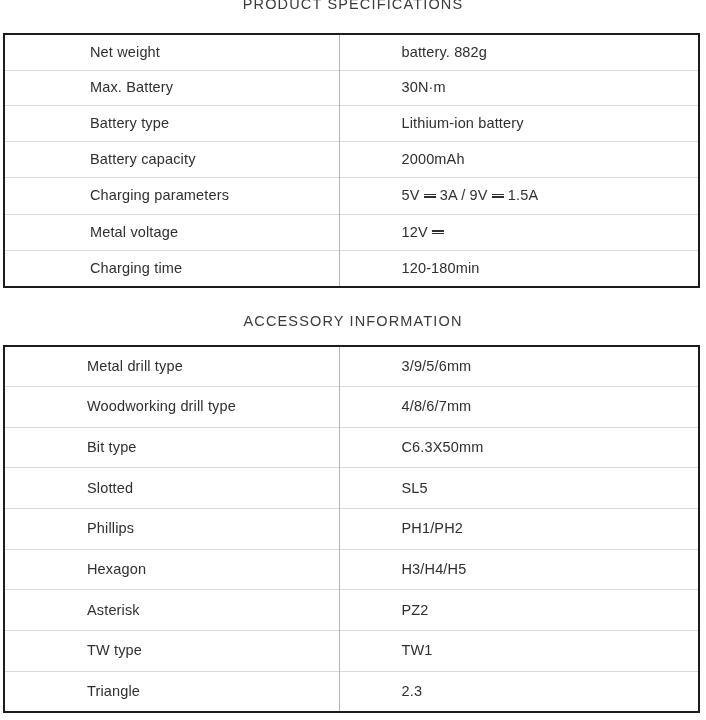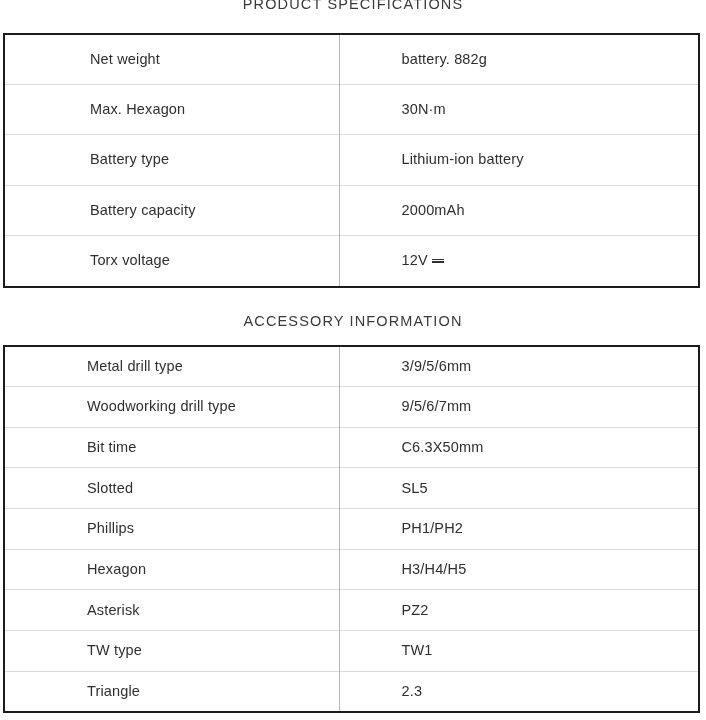--- a/index.html
+++ b/index.html
@@ -109,54 +109,62 @@
   <div class="section-title" id="title-1">PRODUCT SPECIFICATIONS</div>
 
   <div class="spec-table" id="table-1">
     <table class="table-inner">
       <tbody id="tbody-1">
           <tr>
             <td class="cell cell-label">Net weight</td>
             <td class="cell cell-value">battery. 882g</td>
           </tr>
           <tr>
-            <td class="cell cell-label">Max. Hexagon</td>
+            <td class="cell cell-label">Max. Battery</td>
             <td class="cell cell-value">30N·m</td>
           </tr>
           <tr>
             <td class="cell cell-label">Battery type</td>
             <td class="cell cell-value">Lithium-ion battery</td>
           </tr>
           <tr>
             <td class="cell cell-label">Battery capacity</td>
             <td class="cell cell-value">2000mAh</td>
           </tr>
           <tr>
-            <td class="cell cell-label">Torx voltage</td>
+            <td class="cell cell-label">Charging parameters</td>
+            <td class="cell cell-value">5V <span class="dc-sym"></span> 3A / 9V <span class="dc-sym"></span> 1.5A</td>
+          </tr>
+          <tr>
+            <td class="cell cell-label">Metal voltage</td>
             <td class="cell cell-value">12V <span class="dc-sym"></span></td>
+          </tr>
+          <tr>
+            <td class="cell cell-label">Charging time</td>
+            <td class="cell cell-value">120-180min</td>
           </tr>
         </tbody>
     </table>
   </div>
 
   <div class="section-title" id="title-2">ACCESSORY INFORMATION</div>
 
   <div class="spec-table" id="table-2">
     <table class="table-inner">
       <tbody id="tbody-2">
           <tr>
             <td class="cell cell-label">Metal drill type</td>
             <td class="cell cell-value">3/9/5/6mm</td>
           </tr>
           <tr>
             <td class="cell cell-label">Woodworking drill type</td>
-            <td class="cell cell-value">9/5/6/7mm</td>
+            <td class="cell cell-value">4/8/6/7mm</td>
           </tr>
           <tr>
-            <td class="cell cell-label">Bit time</td>
+            <td class="cell cell-label">Bit type</td>
             <td class="cell cell-value">C6.3X50mm</td>
           </tr>
           <tr>
             <td class="cell cell-label">Slotted</td>
             <td class="cell cell-value">SL5</td>
           </tr>
           <tr>
             <td class="cell cell-label">Phillips</td>
             <td class="cell cell-value">PH1/PH2</td>
           </tr>

